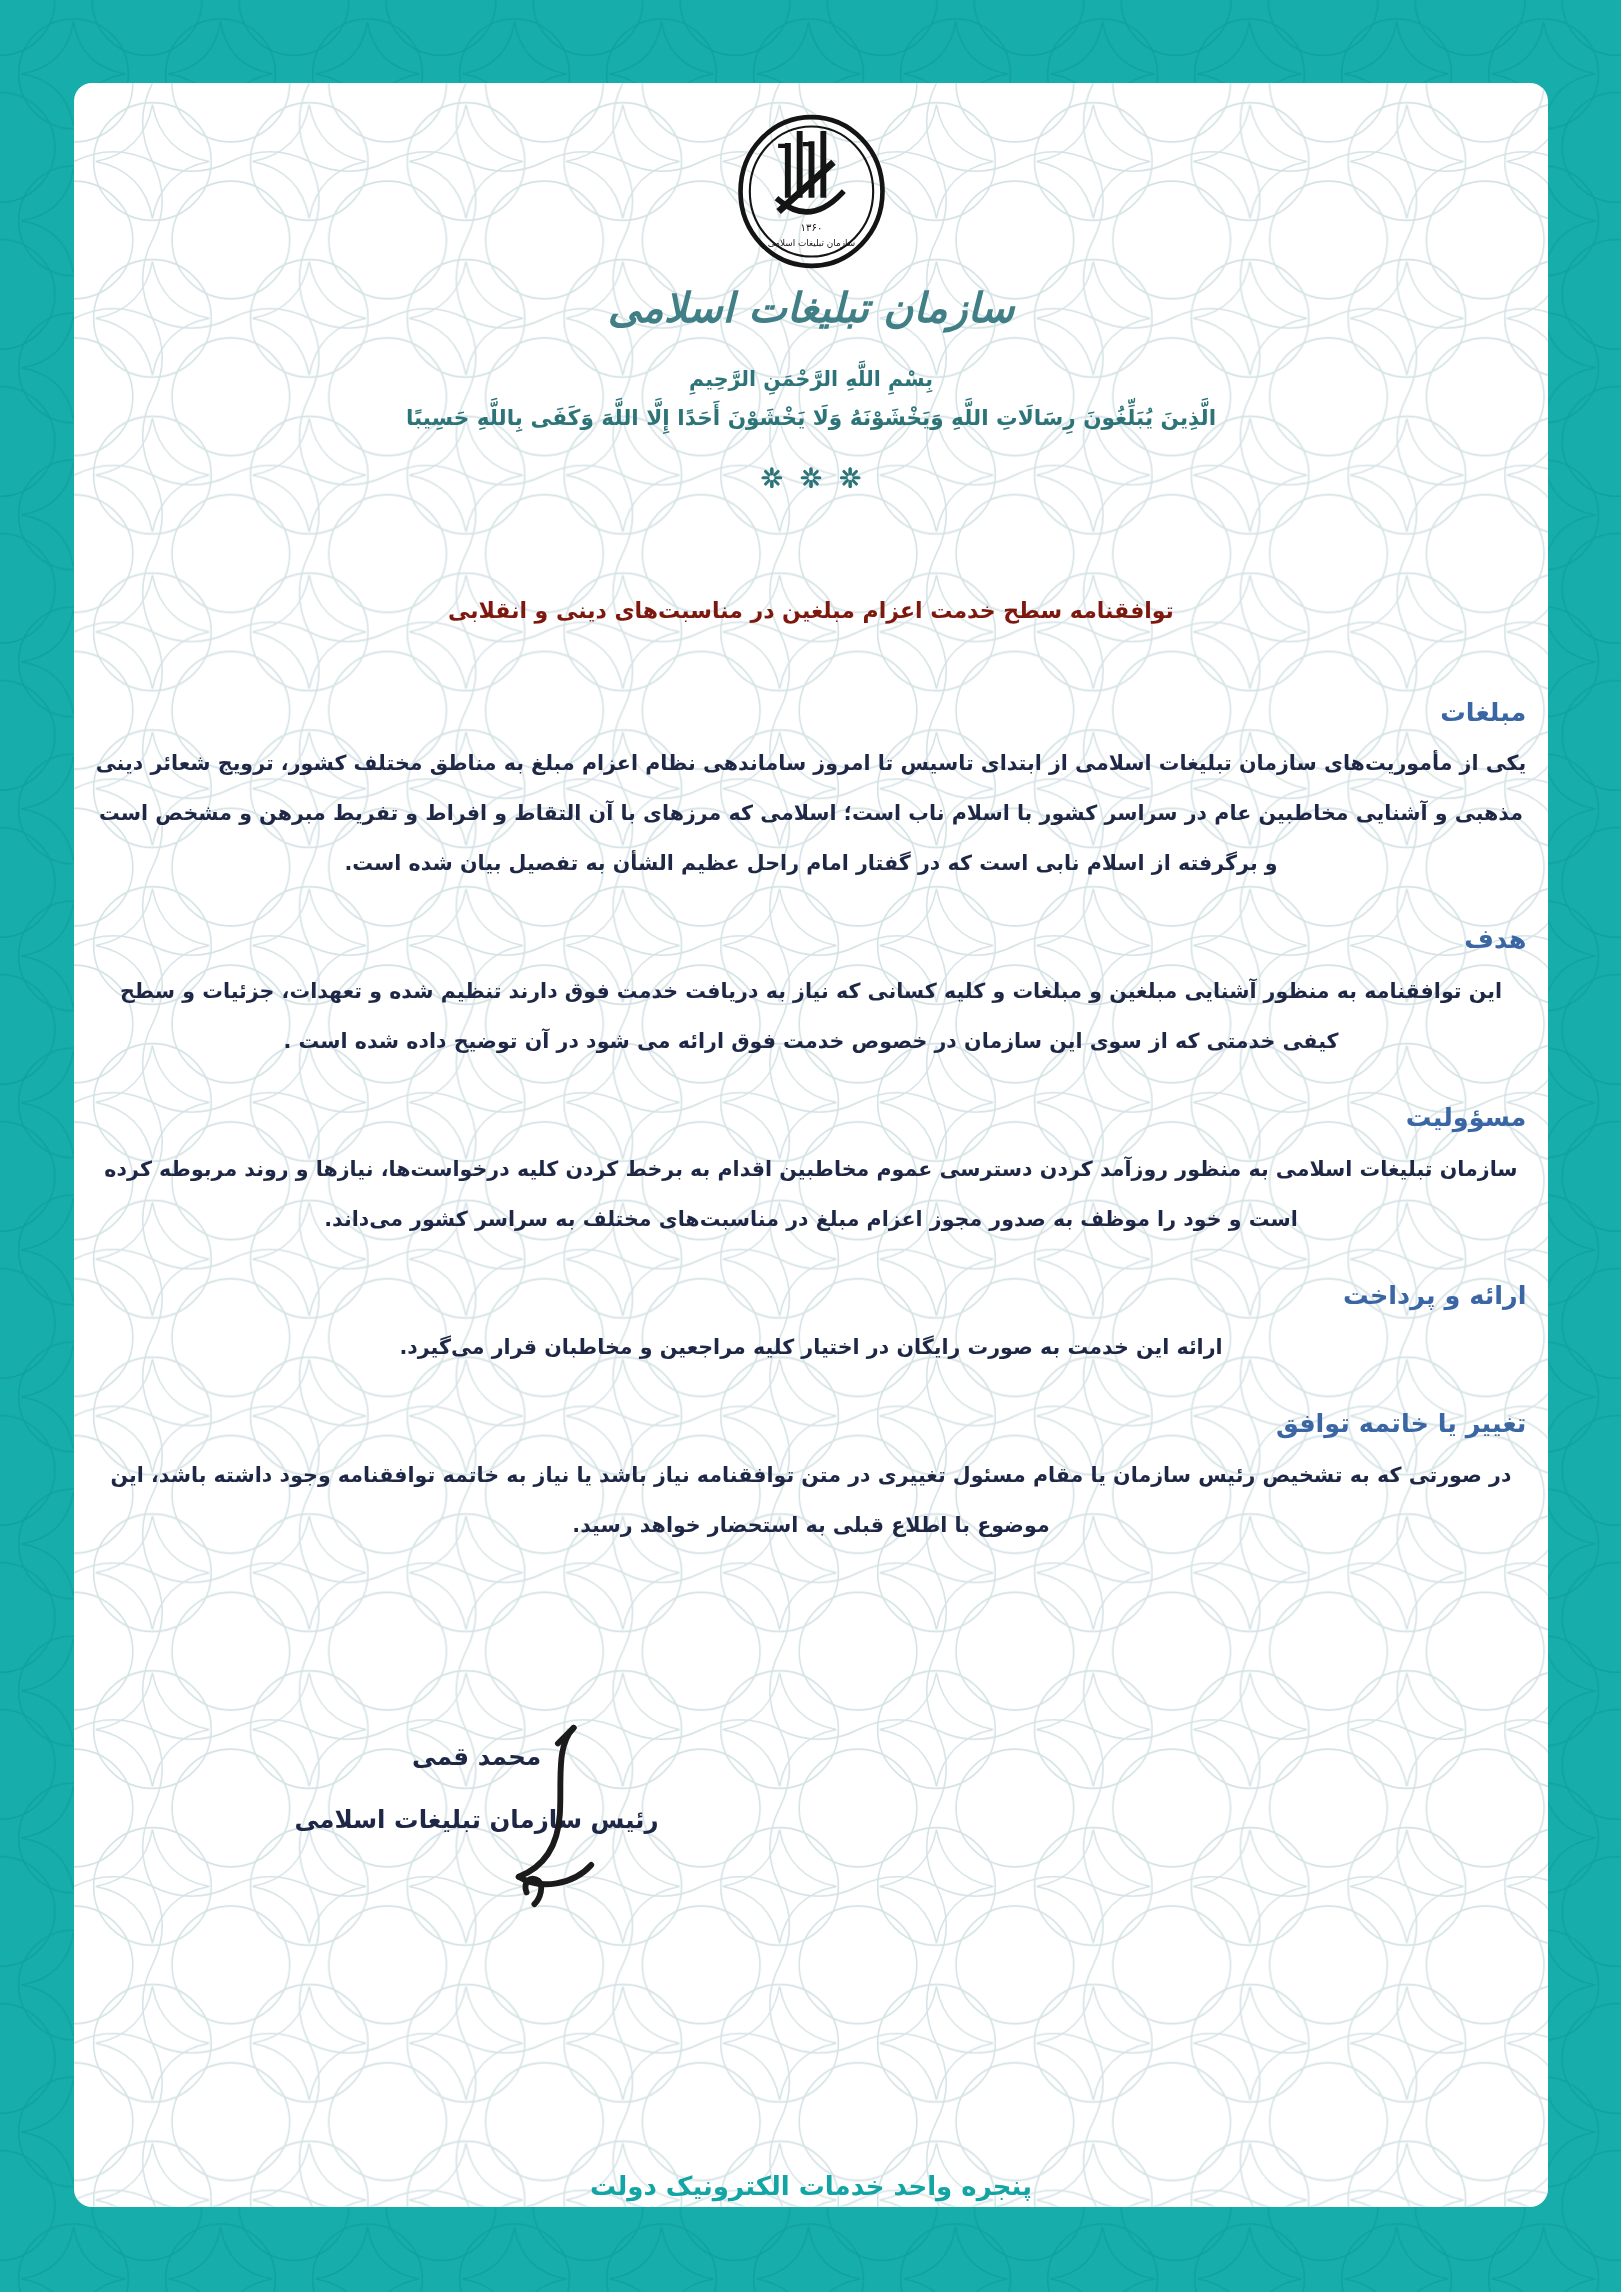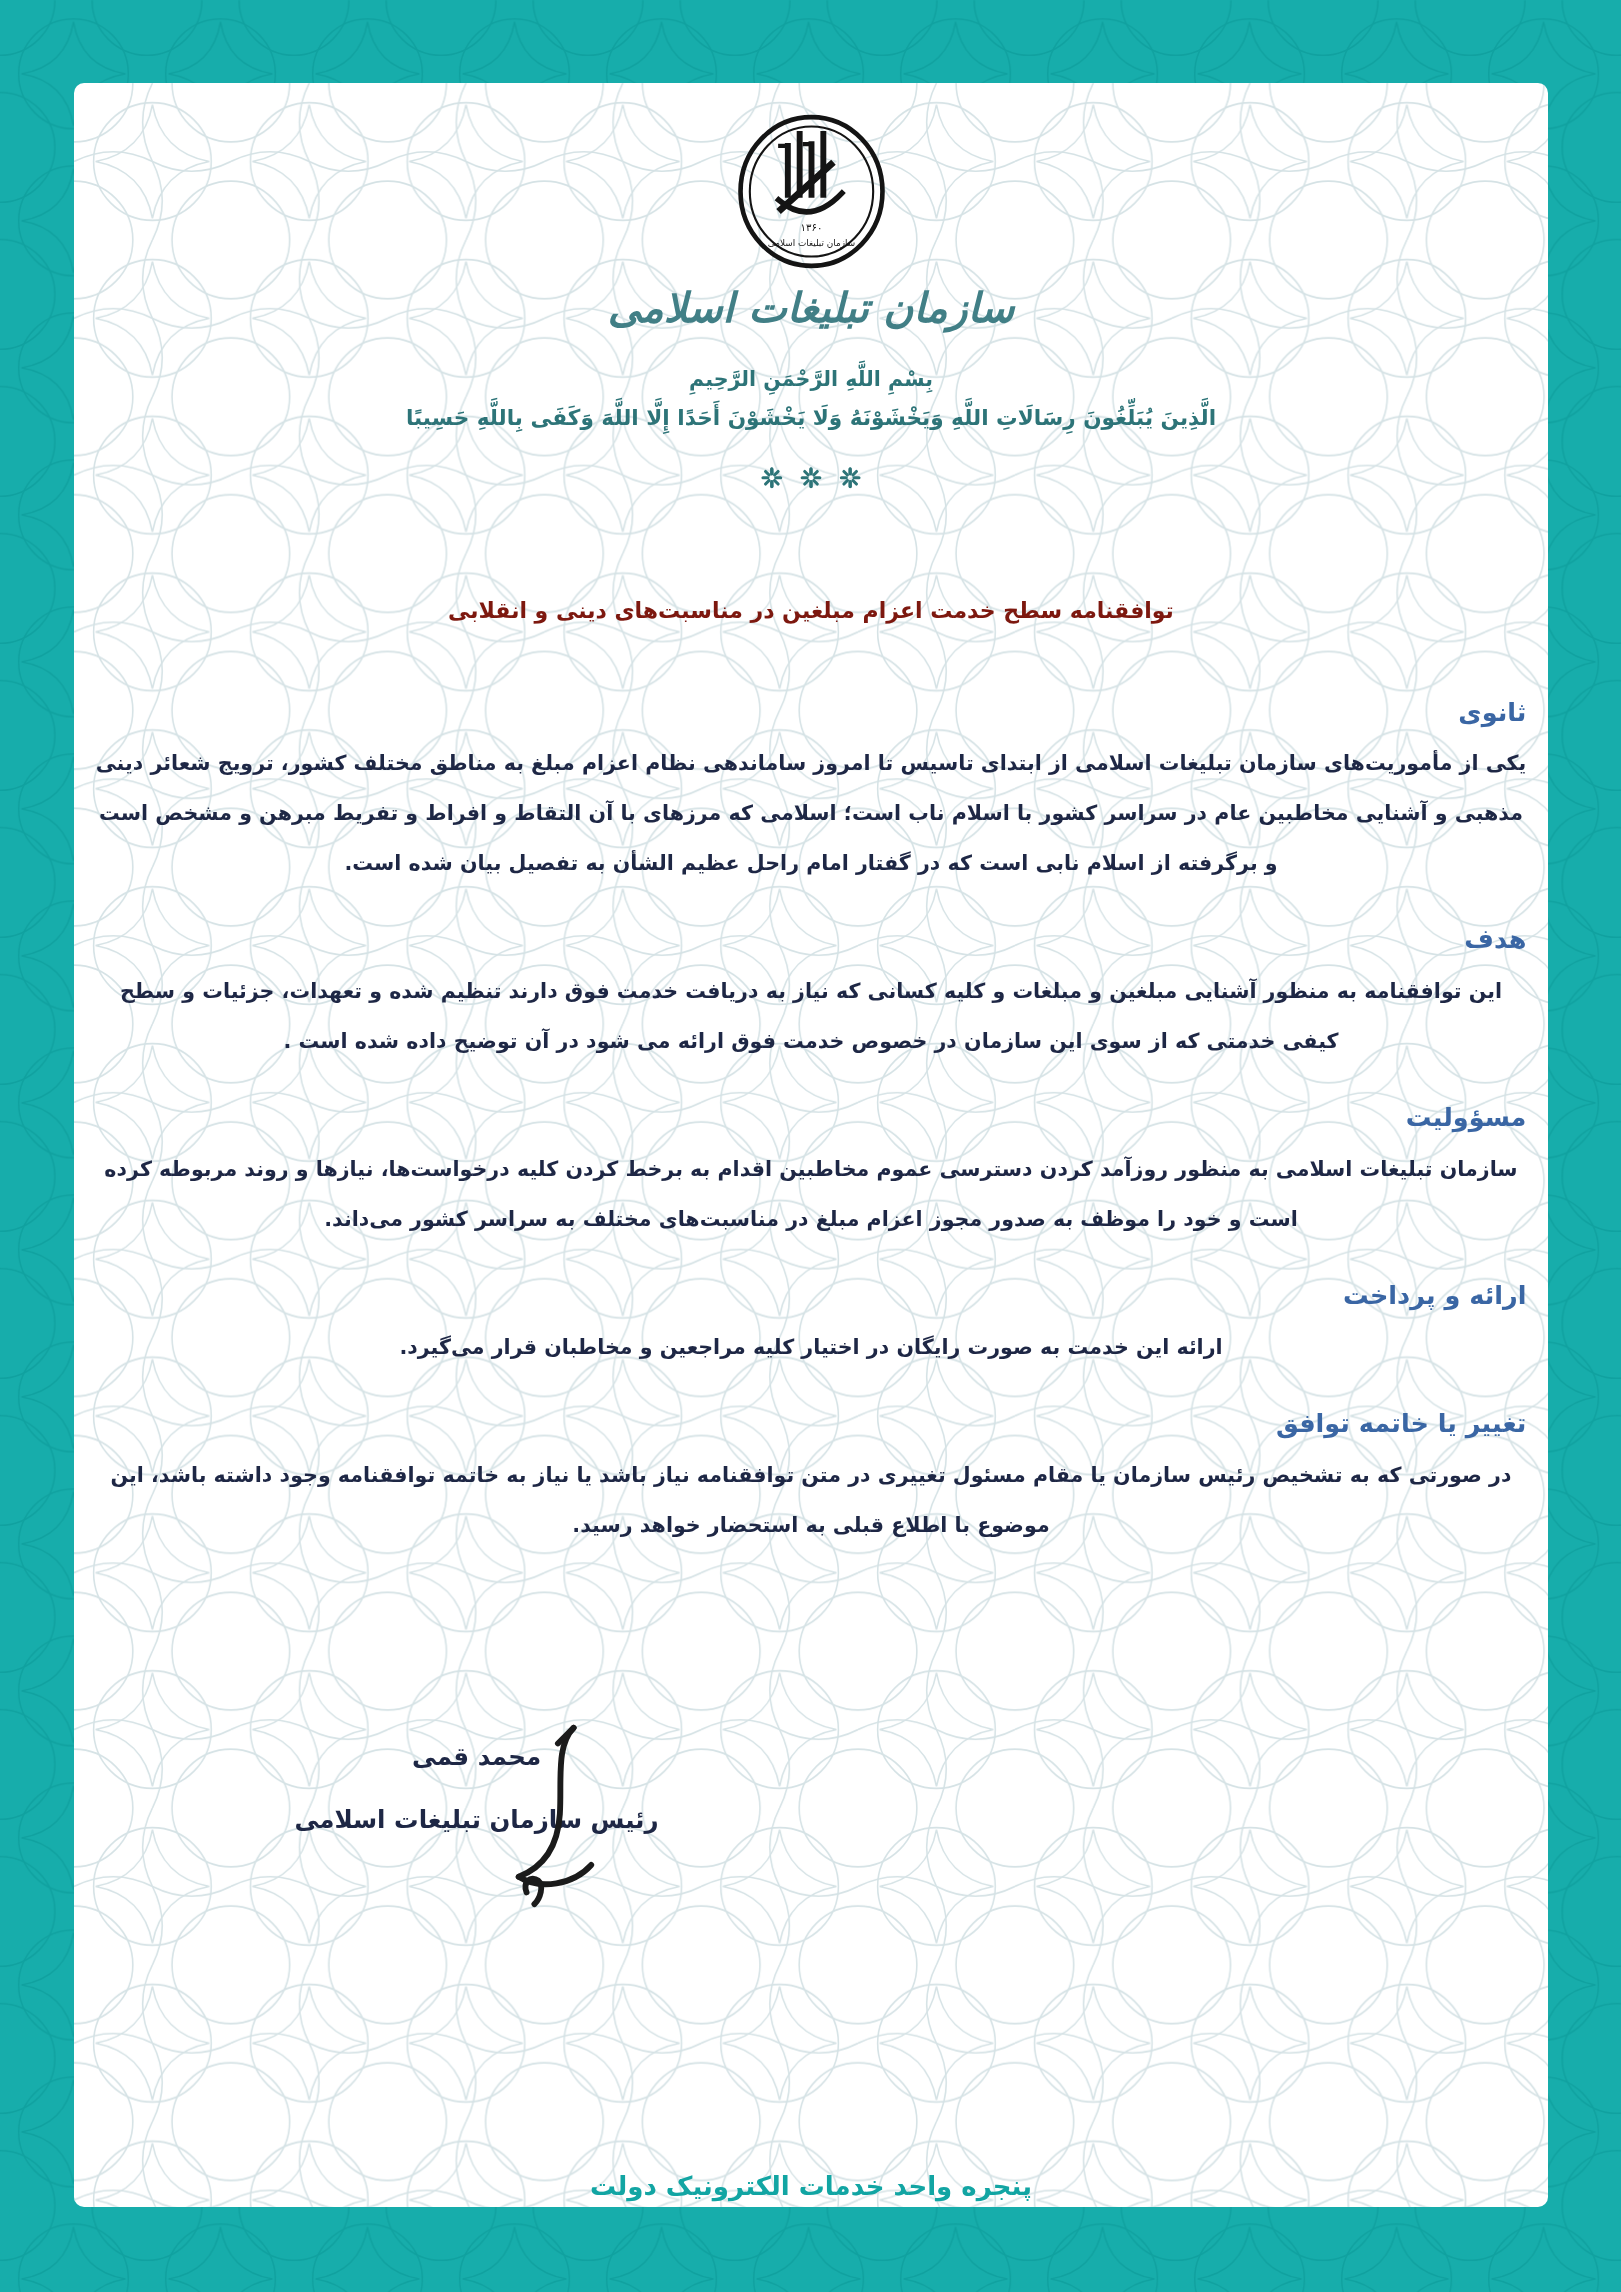--- a/index.html
+++ b/index.html
@@ -6,21 +6,21 @@
   .page{
     position:relative;
     width:1621px;height:2293px;
     background:#17adab;
     overflow:hidden;
     font-family:"DejaVu Sans",sans-serif;
   }
   .pattern-layer{position:absolute;top:0;left:0;width:100%;height:100%;display:block;}
   .sheet{
     position:absolute;left:74px;top:83px;width:1474px;height:2124px;
-    background:#ffffff;border-radius:10px;overflow:hidden;
+    background:#ffffff;border-radius:18px;overflow:hidden;
   }
   .sheet-pattern{position:absolute;top:0;left:0;width:100%;height:100%;}
   .content{
     position:absolute;inset:0;direction:rtl;text-align:center;
     padding:23.5px 21.6px 0 21.6px;box-sizing:border-box;color:#1e2745;
   }
   .logo-svg{display:block;margin:0 auto;height:169px;}
   .brand-calligraphy{
     margin-top:5.9px;font-size:41px;line-height:55px;font-style:italic;
     color:#417f86;font-weight:700;letter-spacing:-1px;
@@ -139,21 +139,21 @@
         <use href="#rosette" x="15" y="12"></use>
         <use href="#rosette" x="55" y="12"></use>
         <use href="#rosette" x="95" y="12"></use>
       </svg>
 
       
       <h1 class="doc-title">توافقنامه سطح خدمت اعزام مبلغین در مناسبت‌های دینی و انقلابی</h1>
 
       <div class="sections">
         <div class="section">
-          <h2>ثانوی</h2>
+          <h2>مبلغات</h2>
           <p>یکی از مأموریت‌های سازمان تبلیغات اسلامی از ابتدای تاسیس تا امروز ساماندهی نظام اعزام مبلغ به مناطق مختلف کشور، ترویج شعائر دینی مذهبی و آشنایی مخاطبین عام در سراسر کشور با اسلام ناب است؛ اسلامی که مرزهای با آن التقاط و افراط و تفریط مبرهن و مشخص است و برگرفته از اسلام نابی است که در گفتار امام راحل عظیم الشأن به تفصیل بیان شده است.</p>
         </div>
         <div class="section">
           <h2>هدف</h2>
           <p>این توافقنامه به منظور آشنایی مبلغین و مبلغات و کلیه کسانی که نیاز به دریافت خدمت فوق دارند تنظیم شده و تعهدات، جزئیات و سطح کیفی خدمتی که از سوی این سازمان در خصوص خدمت فوق ارائه می شود در آن توضیح داده شده است .</p>
         </div>
         <div class="section">
           <h2>مسؤولیت</h2>
           <p>سازمان تبلیغات اسلامی به منظور روزآمد کردن دسترسی عموم مخاطبین اقدام به برخط کردن کلیه درخواست‌ها، نیازها و روند مربوطه کرده است و خود را موظف به صدور مجوز اعزام مبلغ در مناسبت‌های مختلف به سراسر کشور می‌داند.</p>
         </div>

